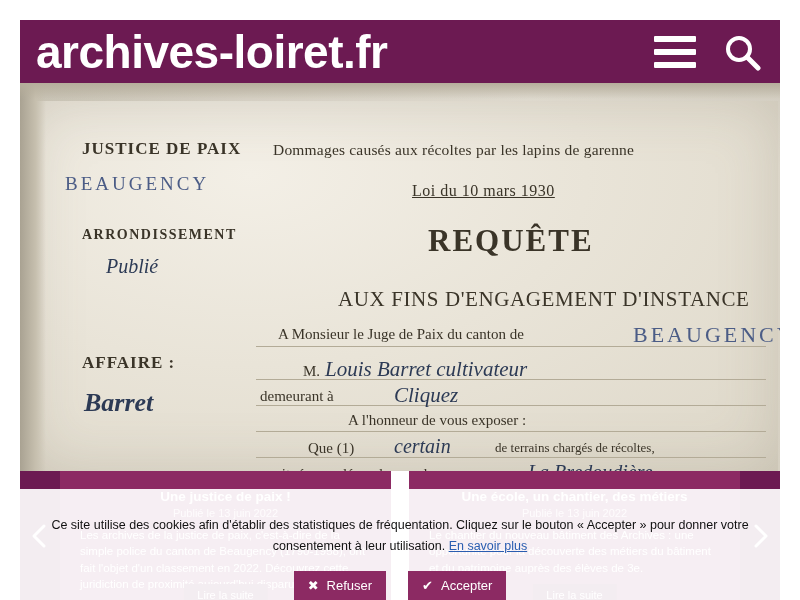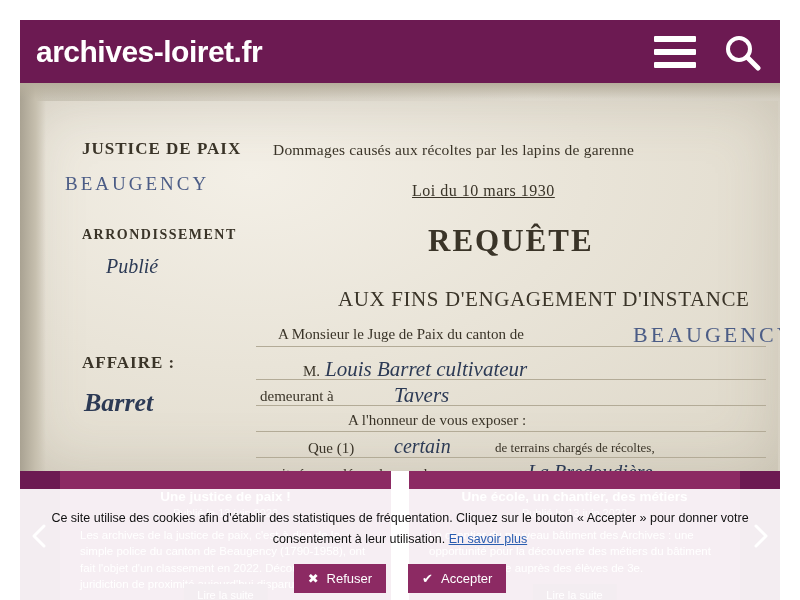--- a/index.html
+++ b/index.html
@@ -21,21 +21,21 @@
     top: 20px; left: 20px;
     width: 760px; height: 63px;
     background: #6c1a52;
     display: flex;
     align-items: center;
     justify-content: space-between;
     padding: 0 18px 0 16px;
   }
   .site-title {
     color: #ffffff;
-    font-size: 30px;
+    font-size: 46px;
     font-weight: bold;
     letter-spacing: -0.5px;
     line-height: 1;
     white-space: nowrap;
   }
   .header-actions {
     display: flex;
     align-items: center;
     gap: 26px;
   }
@@ -208,21 +208,21 @@
   
   .cookie {
     position: absolute;
     left: 0; right: 0;
     top: 489px;
     height: 111px;
     background: rgba(255,255,255,0.92);
     display: flex;
     flex-direction: column;
     align-items: center;
-    justify-content: center;
+    justify-content: flex-end;
     padding-top: 12px;
   }
   .cookie-text {
     width: 770px;
     text-align: center;
     font-size: 12.5px;
     line-height: 1.7;
     color: #111111;
   }
   .cookie-link {
@@ -293,21 +293,21 @@
     <div class="rule r0"></div>
     <div class="doc-text serif t-monsieur">A Monsieur le Juge de Paix du canton de</div>
     <div class="doc-text blue-stamp t-beaugency-2">BEAUGENCY</div>
 
     <div class="rule r1"></div>
     <div class="doc-text serif t-m">M.</div>
     <div class="doc-text hand t-louis">Louis Barret cultivateur</div>
 
     <div class="rule r2"></div>
     <div class="doc-text serif t-demeurant">demeurant à</div>
-    <div class="doc-text hand t-tavers">Tavers</div>
+    <div class="doc-text hand t-tavers">Cliquez</div>
 
     <div class="rule r3"></div>
     <div class="doc-text serif t-honneur">A l'honneur de vous exposer :</div>
 
     <div class="doc-text serif t-que">Que (1)</div>
     <div class="doc-text hand t-certain">certain</div>
     <div class="doc-text serif t-terrains">de terrains chargés de récoltes,</div>
 
     <div class="rule r4"></div>
     <div class="doc-text serif t-situes">situés aux dépendances de</div>

